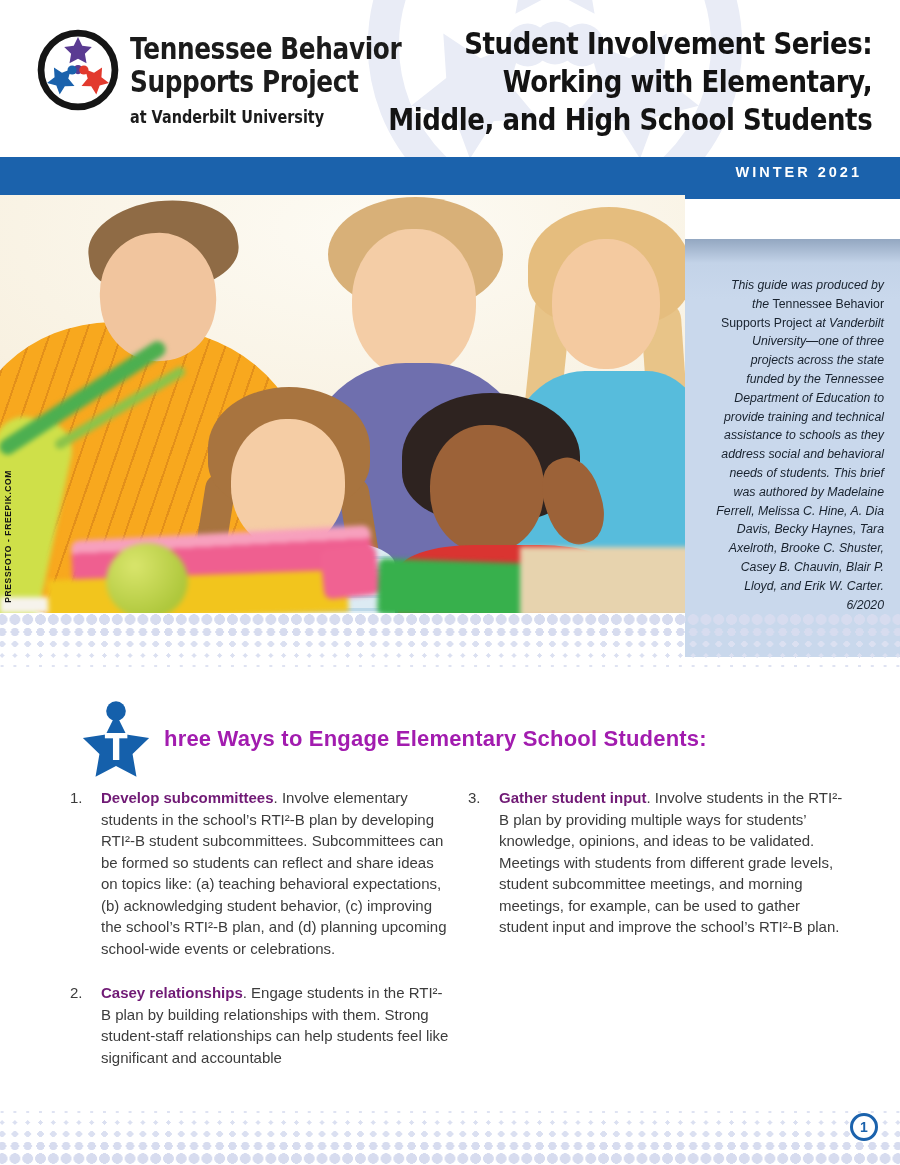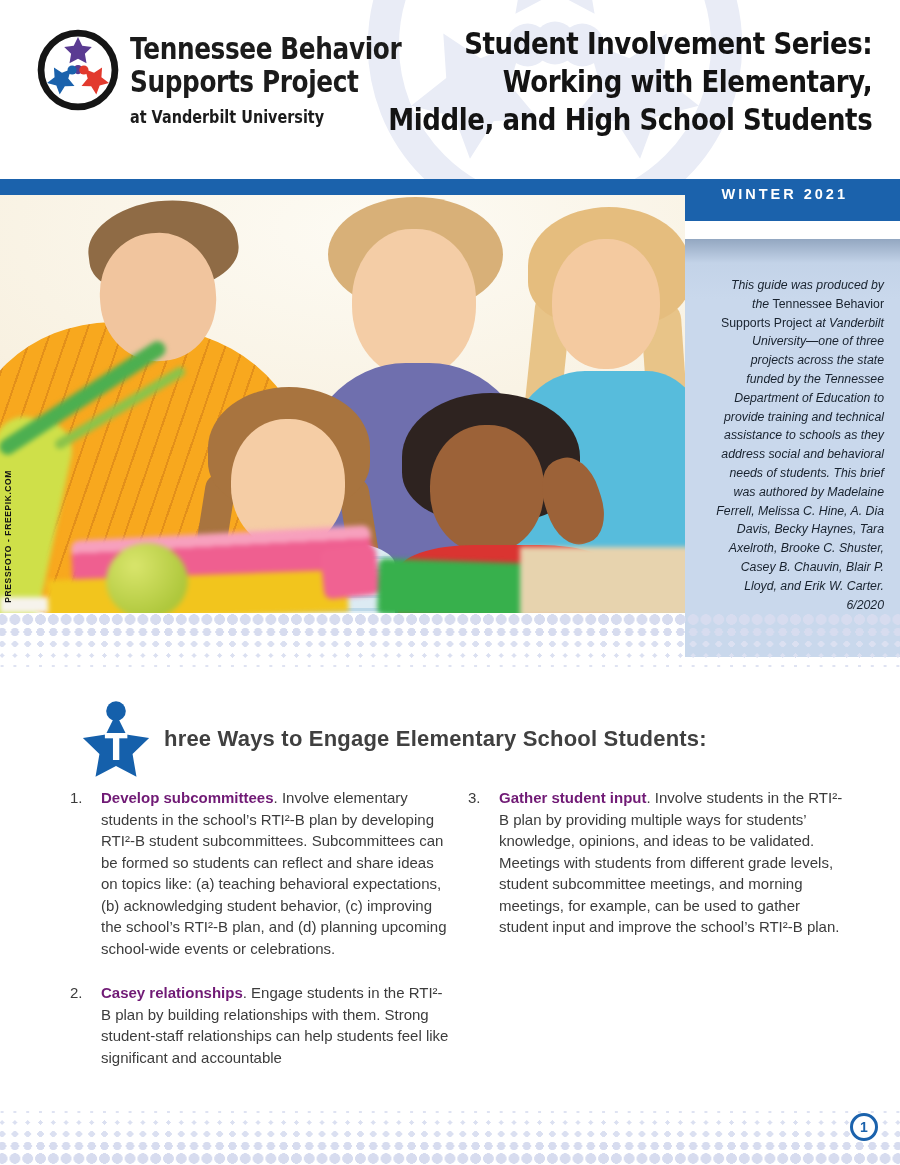--- a/index.html
+++ b/index.html
@@ -13,23 +13,23 @@
   .logo-text { position:absolute; left:130px; top:32px; transform:scaleX(0.80); transform-origin:left top; }
   .logo-line { font-family:"DejaVu Sans", sans-serif; font-weight:bold; color:#1b1b1b;
                font-size:31px; line-height:33px; letter-spacing:-0.5px; white-space:nowrap; }
   .logo-sub  { font-family:"DejaVu Sans", sans-serif; font-weight:bold; color:#1b1b1b;
                font-size:18px; margin-top:8px; white-space:nowrap; }
   .title { position:absolute; right:28px; top:24px; text-align:right; transform:scaleX(0.84);
            transform-origin:right top; }
   .title-line { font-family:"DejaVu Sans", sans-serif; font-weight:bold; color:#131313;
                 font-size:31px; line-height:38px; letter-spacing:-0.5px; white-space:nowrap; }
 
-  .banner { position:absolute; left:0; top:179px; width:900px; height:42px; background:#1b62ac;
+  .banner { position:absolute; left:0; top:157px; width:900px; height:42px; background:#1b62ac;
             color:#fff; font-size:14.5px; font-weight:bold; letter-spacing:3px; line-height:30px;
-            text-align:right; padding-right:52px; box-sizing:border-box; }
+            text-align:right; padding-right:38px; box-sizing:border-box; }
 
   
   .photo { position:absolute; left:0; top:195px; width:685px; height:418px; overflow:hidden;
            background:radial-gradient(120% 95% at 55% 8%, #fdfbf4 0%, #f8f1e1 55%, #efe2c8 100%); }
   .photo * { position:absolute; }
   .boy-shirt { left:-35px; top:130px; width:340px; height:300px; border-radius:45% 45% 20% 30%;
                transform:rotate(9deg);
                background:repeating-linear-gradient(100deg,#f8a81e 0 15px,#e3901a 15px 17px); }
   .boy-hair  { left:88px; top:6px; width:150px; height:90px; background:#8f6b45; border-radius:55% 55% 45% 45%; transform:rotate(-7deg); }
   .boy-face  { left:100px; top:38px; width:116px; height:128px; background:#f1c59e; border-radius:48%; transform:rotate(-4deg); }
@@ -83,21 +83,21 @@
   .d1 { height:13px; background-image:radial-gradient(circle 5.4px at center, #d7dcef 97%, transparent); background-size:12.8px 13px; }
   .d2 { height:12px; background-image:radial-gradient(circle 4.1px at center, #d7dcef 97%, transparent); background-size:12.8px 12px; }
   .d3 { height:12px; background-image:radial-gradient(circle 3.1px at center, #dbe0f1 97%, transparent); background-size:12.8px 12px; }
   .d4 { height:11px; background-image:radial-gradient(circle 2.1px at center, #dbe0f1 97%, transparent); background-size:12.8px 11px; }
   .d5 { height:10px; background-image:radial-gradient(circle 1.3px at center, #dfe3f2 97%, transparent); background-size:12.8px 10px; }
 
   
   .star-badge { position:absolute; left:70px; top:700px; width:92px; height:82px; }
   .star-initial { position:absolute; left:50%; top:26px; transform:translateX(-50%) scaleX(0.9);
                   color:#fff; font-size:37px; font-weight:bold; font-family:"DejaVu Sans", sans-serif; }
-  .section-title { position:absolute; left:164px; top:726px; color:#404040; font-size:22px;
+  .section-title { position:absolute; left:164px; top:726px; color:#a21caf; font-size:22px;
                    font-weight:bold; letter-spacing:0.2px; }
 
   
   .col-left  { position:absolute; left:70px;  top:787px; width:380px; }
   .col-right { position:absolute; left:468px; top:787px; width:384px; }
   .item { display:flex; margin-bottom:23px; }
   .item .num { width:31px; flex:none; font-size:15px; line-height:21.5px; color:#3c3c3c; }
   .item .body, .cont { font-size:15px; line-height:21.5px; color:#3c3c3c; margin:0; }
   .item .body b { color:#701a75; }
   .cont { margin:0 0 25px 31px; }

